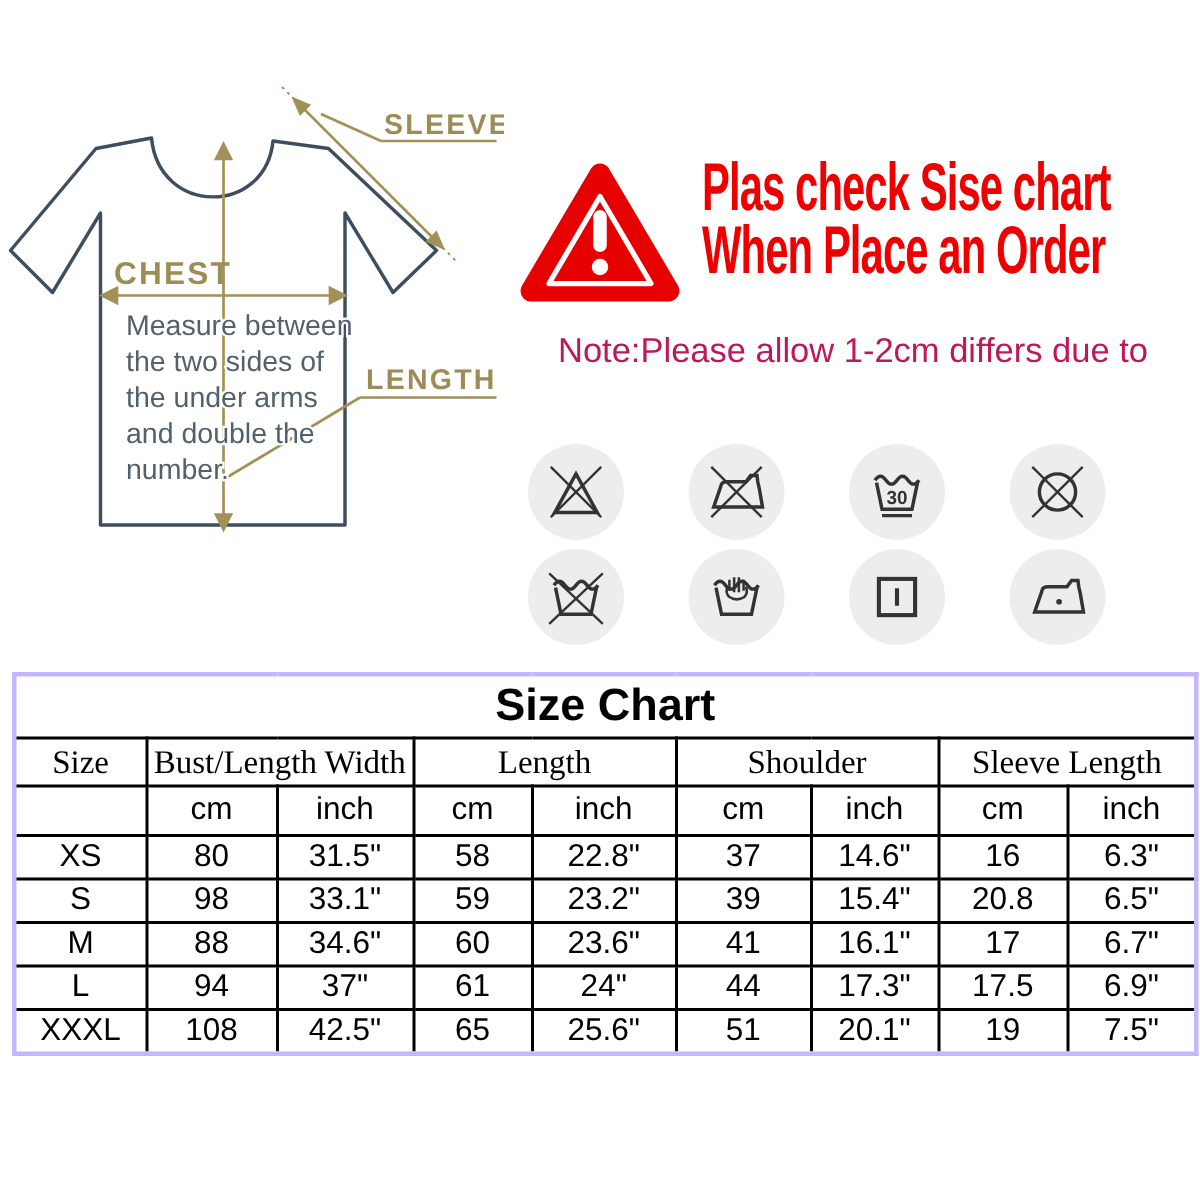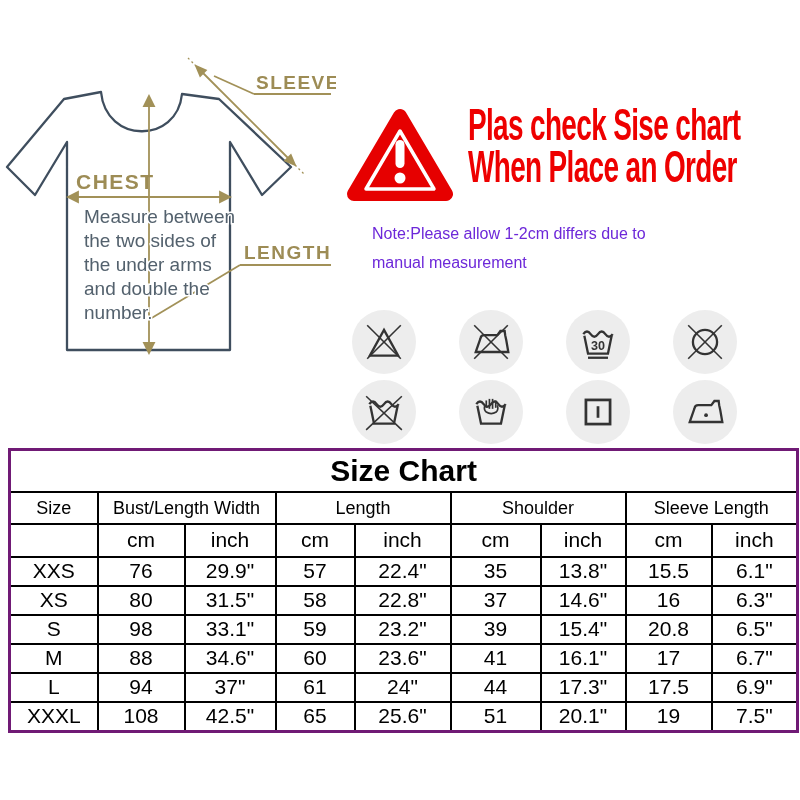--- a/index.html
+++ b/index.html
@@ -7,40 +7,40 @@
         font-family:"Liberation Sans",sans-serif;}
 
   
   .tshirt{position:absolute;left:4px;top:52px;}
 
   
   .warn-tri{position:absolute;left:346px;top:104px;}
   .warn-text{position:absolute;left:468px;top:104px;color:#ee0000;font-weight:bold;
              font-size:45px;line-height:42px;letter-spacing:-1px;white-space:nowrap;
              transform:scaleX(0.62);transform-origin:left top;}
-  .note{position:absolute;left:372px;top:219px;color:#6d28d9;font-size:16px;line-height:29px;}
-
-  
-  .care-grid{position:absolute;left:352px;top:310px;display:grid;
+  .note{position:absolute;left:372px;top:219px;color:#be185d;font-size:23px;line-height:29px;}
+
+  
+  .care-grid{position:absolute;left:352px;top:296px;display:grid;
              grid-template-columns:repeat(4,64px);grid-auto-rows:64px;column-gap:43px;row-gap:6px;}
   .care-circle{width:64px;height:64px;border-radius:50%;background:#ededed;
                display:flex;align-items:center;justify-content:center;}
   .care-circle svg{stroke:#333;fill:none;stroke-width:2.2;}
   .care-circle svg .thin{stroke-width:1.5;}
   .care-circle svg text{stroke:none;fill:#333;font-family:"Liberation Sans",sans-serif;
                         font-weight:bold;font-size:12px;}
 
   
   .size-table{position:absolute;left:8px;top:448px;width:785px;border-collapse:collapse;
               table-layout:fixed;color:#000;}
   .size-table th,.size-table td{border:2px solid #000;text-align:center;vertical-align:middle;
               font-weight:normal;font-size:21px;padding:0;line-height:1.25;}
-  .size-table{border:3px solid #701a75;}
+  .size-table{border:3px solid #c4b5fd;}
   .size-table .title-row th{font-size:30px;font-weight:bold;height:40px;}
-  .size-table .group-row th{height:30px;font-size:18px;}
+  .size-table .group-row th{height:30px;font-size:22px;font-family:Liberation Serif, serif;}
   .size-table .unit-row th{height:31px;font-size:21px;}
   .size-table tbody td{height:27px;}
 </style>
 </head>
 <body>
 
 <div class="page">
 
   <svg class="tshirt" width="332" height="336" viewBox="0 0 332 336">
 
@@ -98,21 +98,20 @@
     <circle cx="54" cy="74" r="5.5" fill="#ffffff"></circle>
   </svg>
 
   <div class="warn-text">
     <div>Plas check Sise chart</div>
     <div>When Place an Order</div>
   </div>
 
   <div class="note">
     <div>Note:Please allow 1-2cm differs due to</div>
-    <div>manual measurement</div>
   </div>
 
   <div class="care-grid">
 
     <div class="care-circle">
       <svg width="42" height="42" viewBox="0 0 40 40">
         <path d="M20 8.5 L33.5 33 L6.5 33 Z"></path>
         <line class="thin" x1="4" y1="36" x2="36" y2="4"></line>
         <line class="thin" x1="4" y1="4" x2="36" y2="36"></line>
       </svg>
@@ -211,31 +210,20 @@
         <th>cm</th>
         <th>inch</th>
         <th>cm</th>
         <th>inch</th>
         <th>cm</th>
         <th>inch</th>
       </tr>
     </thead>
     <tbody>
         <tr>
-          <td>XXS</td>
-          <td>76</td>
-          <td>29.9"</td>
-          <td>57</td>
-          <td>22.4"</td>
-          <td>35</td>
-          <td>13.8"</td>
-          <td>15.5</td>
-          <td>6.1"</td>
-        </tr>
-        <tr>
           <td>XS</td>
           <td>80</td>
           <td>31.5"</td>
           <td>58</td>
           <td>22.8"</td>
           <td>37</td>
           <td>14.6"</td>
           <td>16</td>
           <td>6.3"</td>
         </tr>

